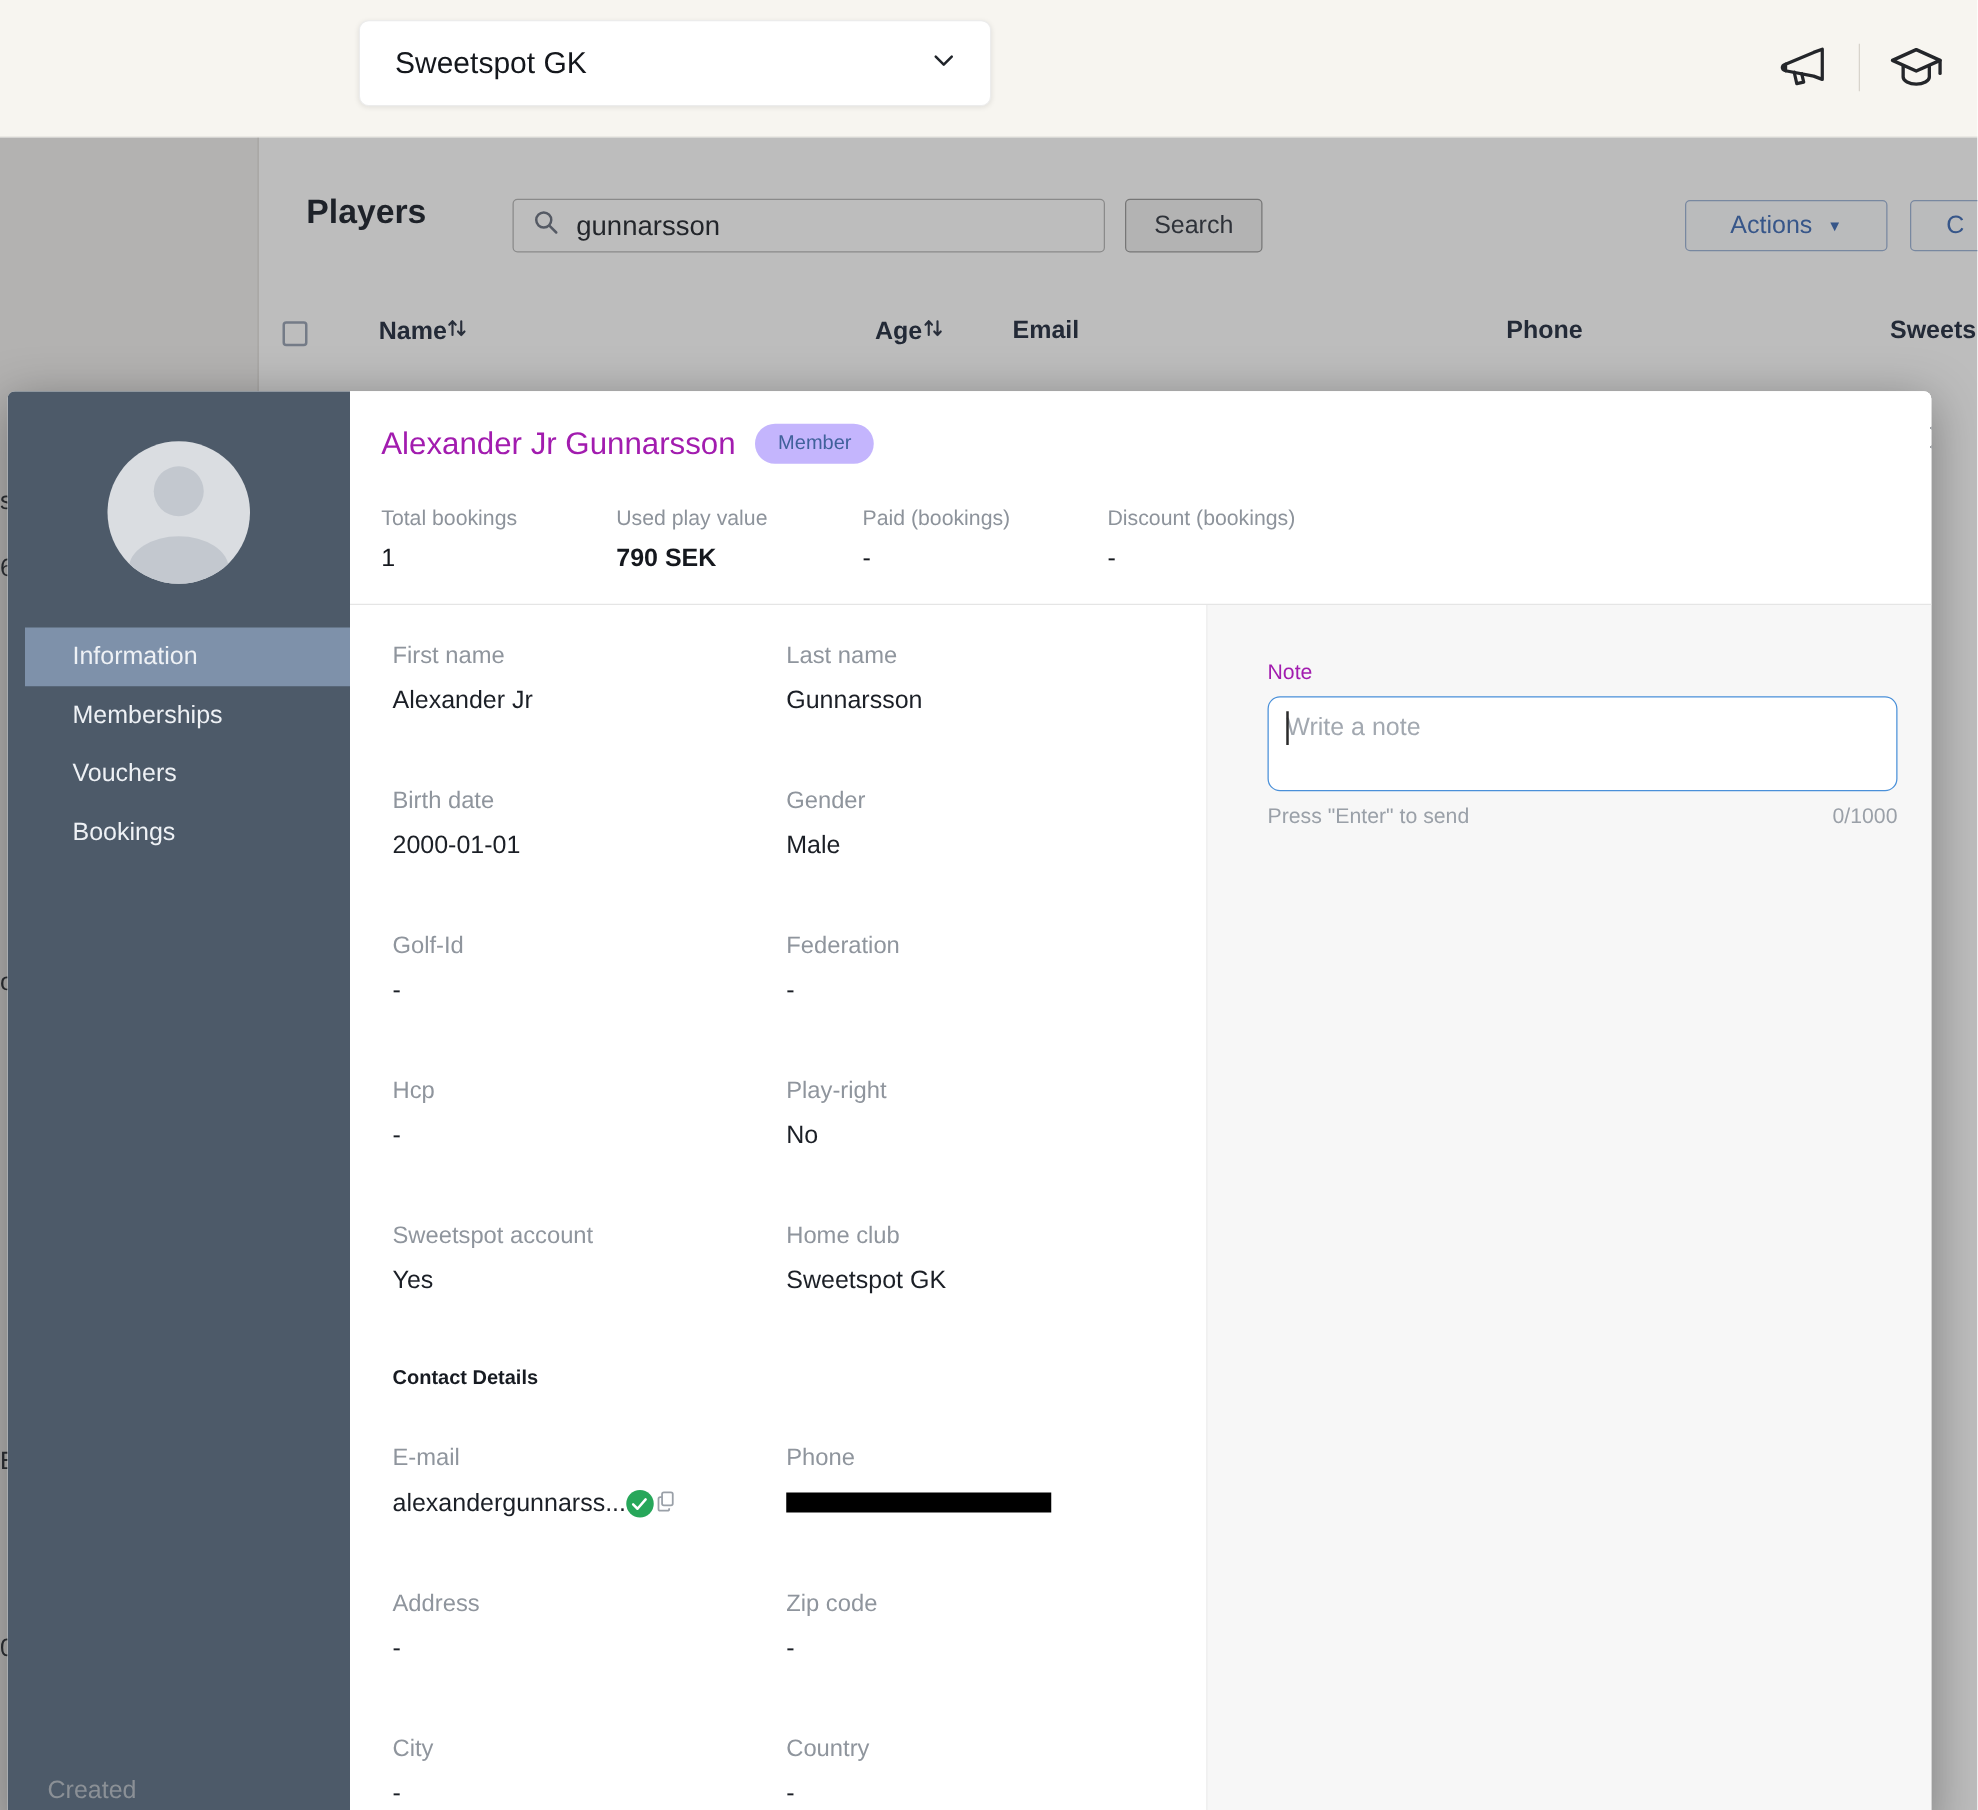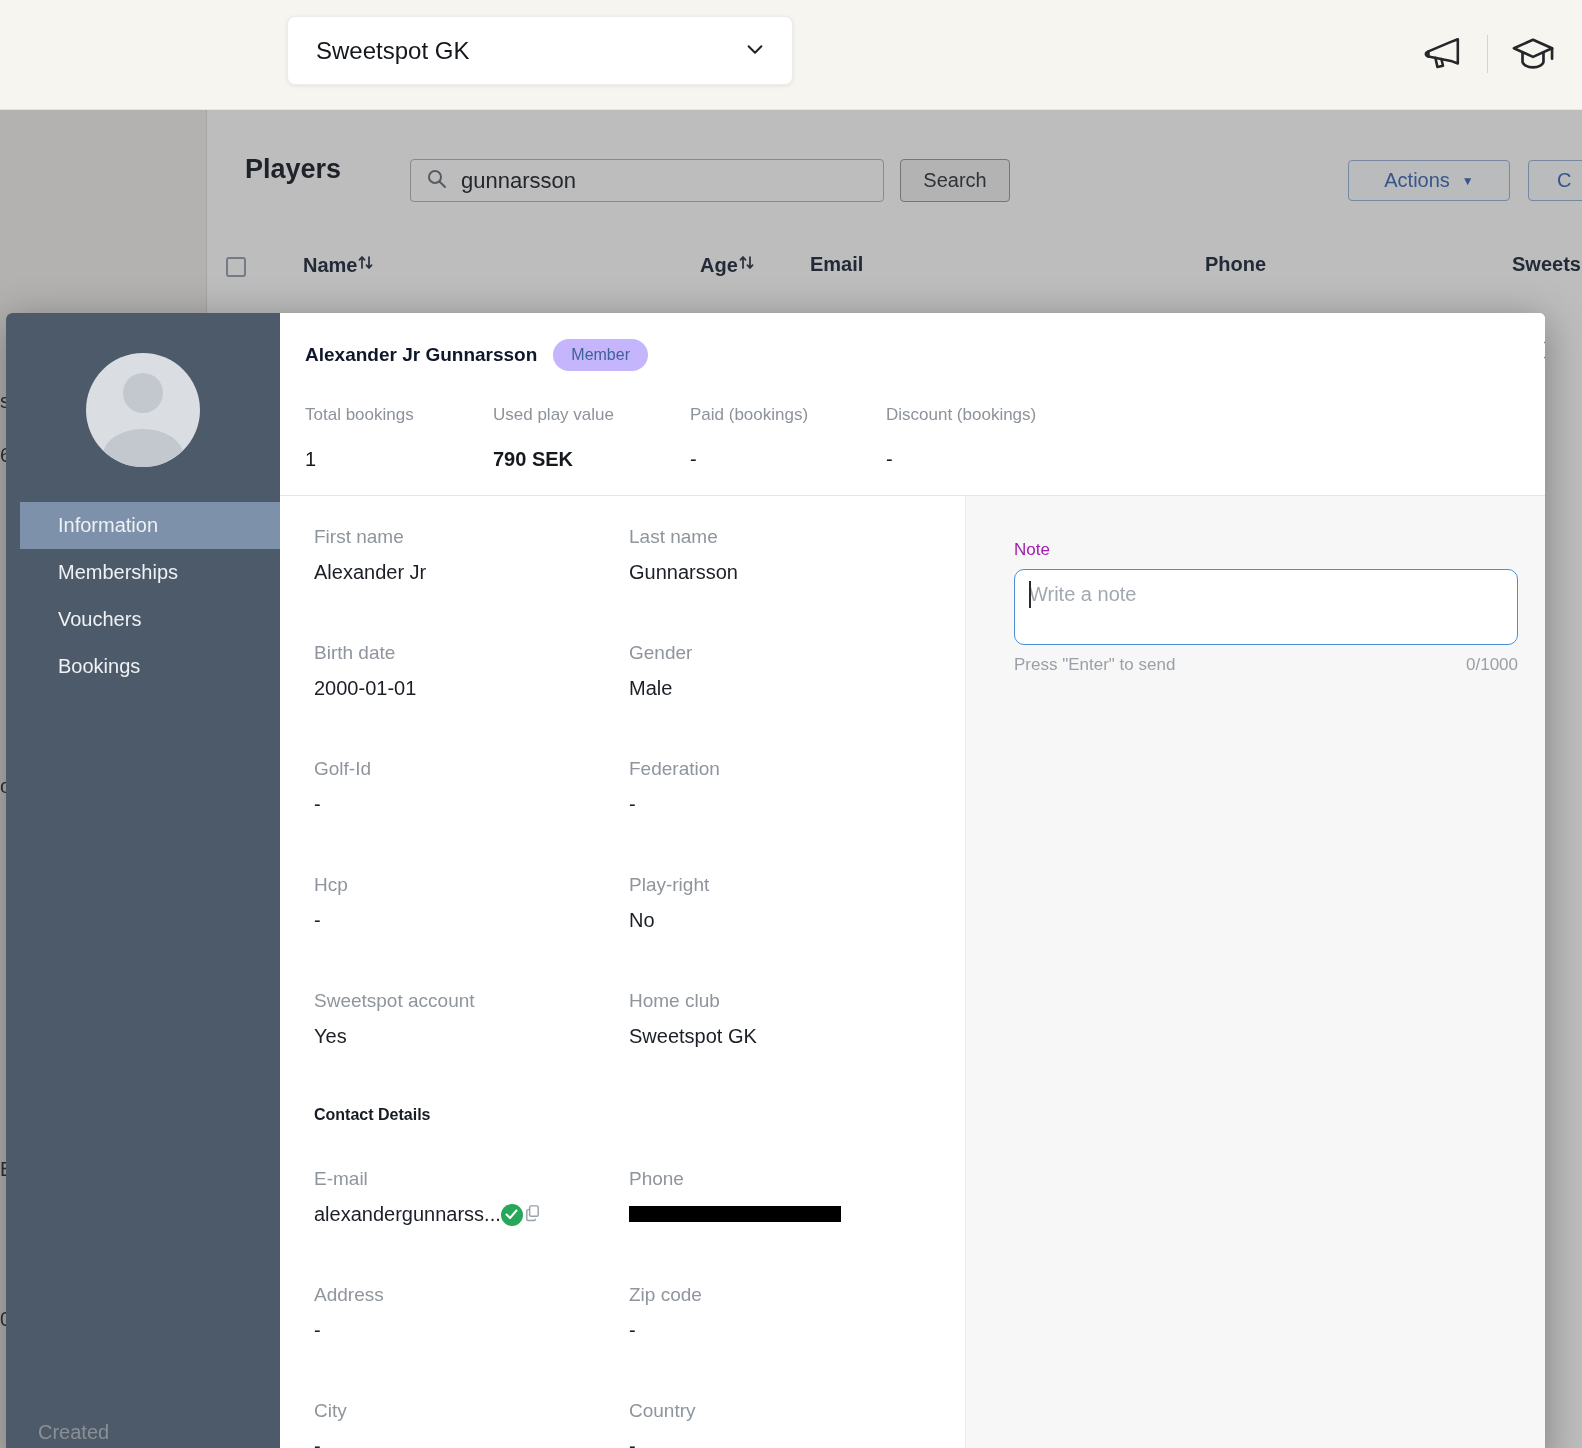--- a/index.html
+++ b/index.html
@@ -65,27 +65,27 @@
     border-radius:50% 50% 0 0; background:#c3c8cf; }
   .menu { margin-top:35px;padding-left:14px; }
   .menu-item { height:47px; display:flex; align-items:center; padding-left:38px;
     font-size:20px; color:#eef1f5; cursor:pointer; }
   .menu-item.active { background:#7e91aa; }
 
   .modal-main { flex:1; display:flex; flex-direction:column; background:#ffffff; }
   .modal-header { position:relative; padding:26px 30px 24px 25px; background:#ffffff;
     border-bottom:1px solid #e5e5e5; }
   .title-row { display:flex; align-items:center; gap:16px; }
-  .player-name { font-size:19px; font-weight:bold; color:#0f172a; }
+  .player-name { font-size:25px; font-weight:normal; color:#a21caf; }
   .member-badge { background:#c4b5fd; color:#40619b; font-size:16px;
     padding:7px 18px; border-radius:18px; }
   .close-btn { position:absolute; right:30px; top:22px; width:30px; height:30px;
     display:flex; align-items:center; justify-content:center; cursor:pointer; }
   .stats-row { display:flex; margin-top:34px; }
-  .stat { display:flex; flex-direction:column;gap:12px; }
+  .stat { display:flex; flex-direction:column; }
   .stat-1 { width:188px; } .stat-2 { width:197px; } .stat-3 { width:196px; }
   .stat-label { font-size:17px; color:#8d939b; }
   .stat-value { font-size:20px; color:#15181e; margin-top:11px; }
   .stat-value.bold { font-weight:bold; }
 
   .modal-body { flex:1; display:flex; }
   .fields-col { width:685px; flex-shrink:0; padding:30px 0 0 34px; background:#ffffff; }
   .field-row { display:grid; grid-template-columns:315px 315px; margin-bottom:58px; }
   .field-label { font-size:19px; color:#8f959d; }
   .field-value { font-size:20px; color:#1b1f26; margin-top:13px; }

